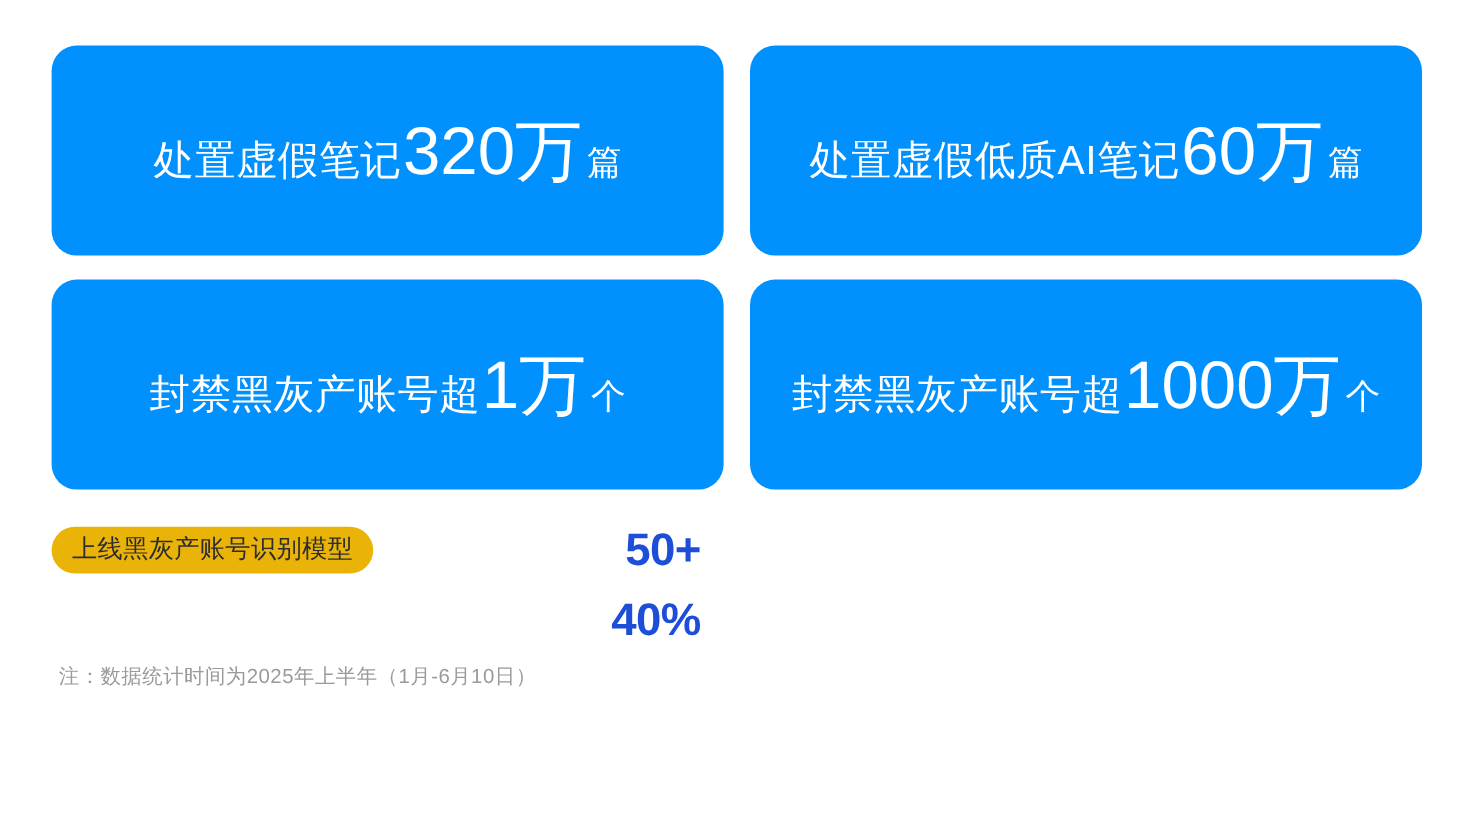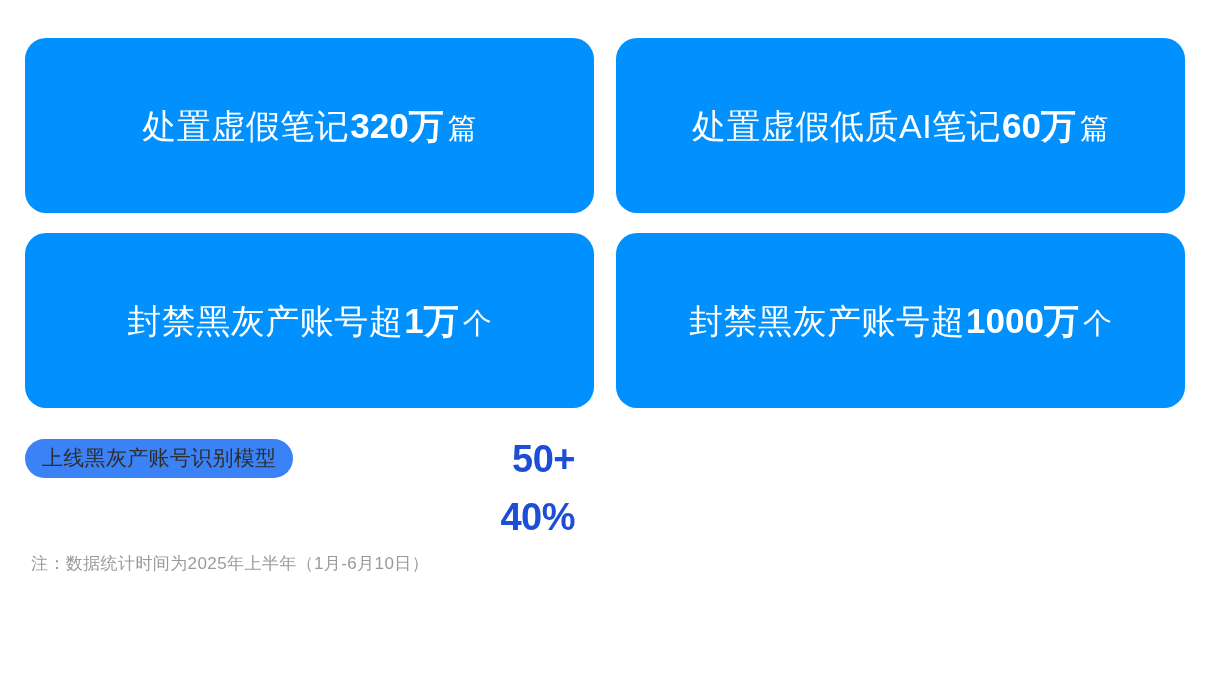--- a/index.html
+++ b/index.html
@@ -14,21 +14,21 @@
     font-family: "Liberation Sans", "DejaVu Sans", sans-serif;
     overflow: hidden;
     -webkit-font-smoothing: antialiased;
   }
 
   #root {
     position: relative;
     width: 1216px;
     height: 684px;
     box-sizing: border-box;
-    padding: 38px 31px 0 25px;
+    padding: 38px 31px 0 43px;
   }
 
   
   .cards-grid {
     display: grid;
     grid-template-columns: 1fr 1fr;
     grid-template-rows: 175px 175px;
     column-gap: 22px;
     row-gap: 20px;
   }
@@ -50,22 +50,22 @@
     color: #ffffff;
     line-height: 1;
   }
 
   .card-label {
     font-size: 34px;
     font-weight: 400;
     letter-spacing: 0.5px;
   }
   .card-value {
-    font-size: 35px;
-    font-weight: 700;
+    font-size: 56px;
+    font-weight: 400;
     letter-spacing: 0px;
     padding: 0 1px;
   }
   .card-unit {
     font-size: 29px;
     font-weight: 400;
     padding-left: 3px;
   }
 
   
@@ -77,21 +77,21 @@
     row-gap: 13px;
   }
 
   .stat-row {
     display: flex;
     align-items: center;
     height: 45px;
   }
 
   .row-pill {
-    background: #3b82f6;
+    background: #eab308;
     color: #2e2e2e;
     font-size: 21px;
     font-weight: 400;
     line-height: 1;
     padding: 8px 17px 10px 17px;
     border-radius: 999px;
     white-space: nowrap;
     letter-spacing: 0.3px;
   }
 

